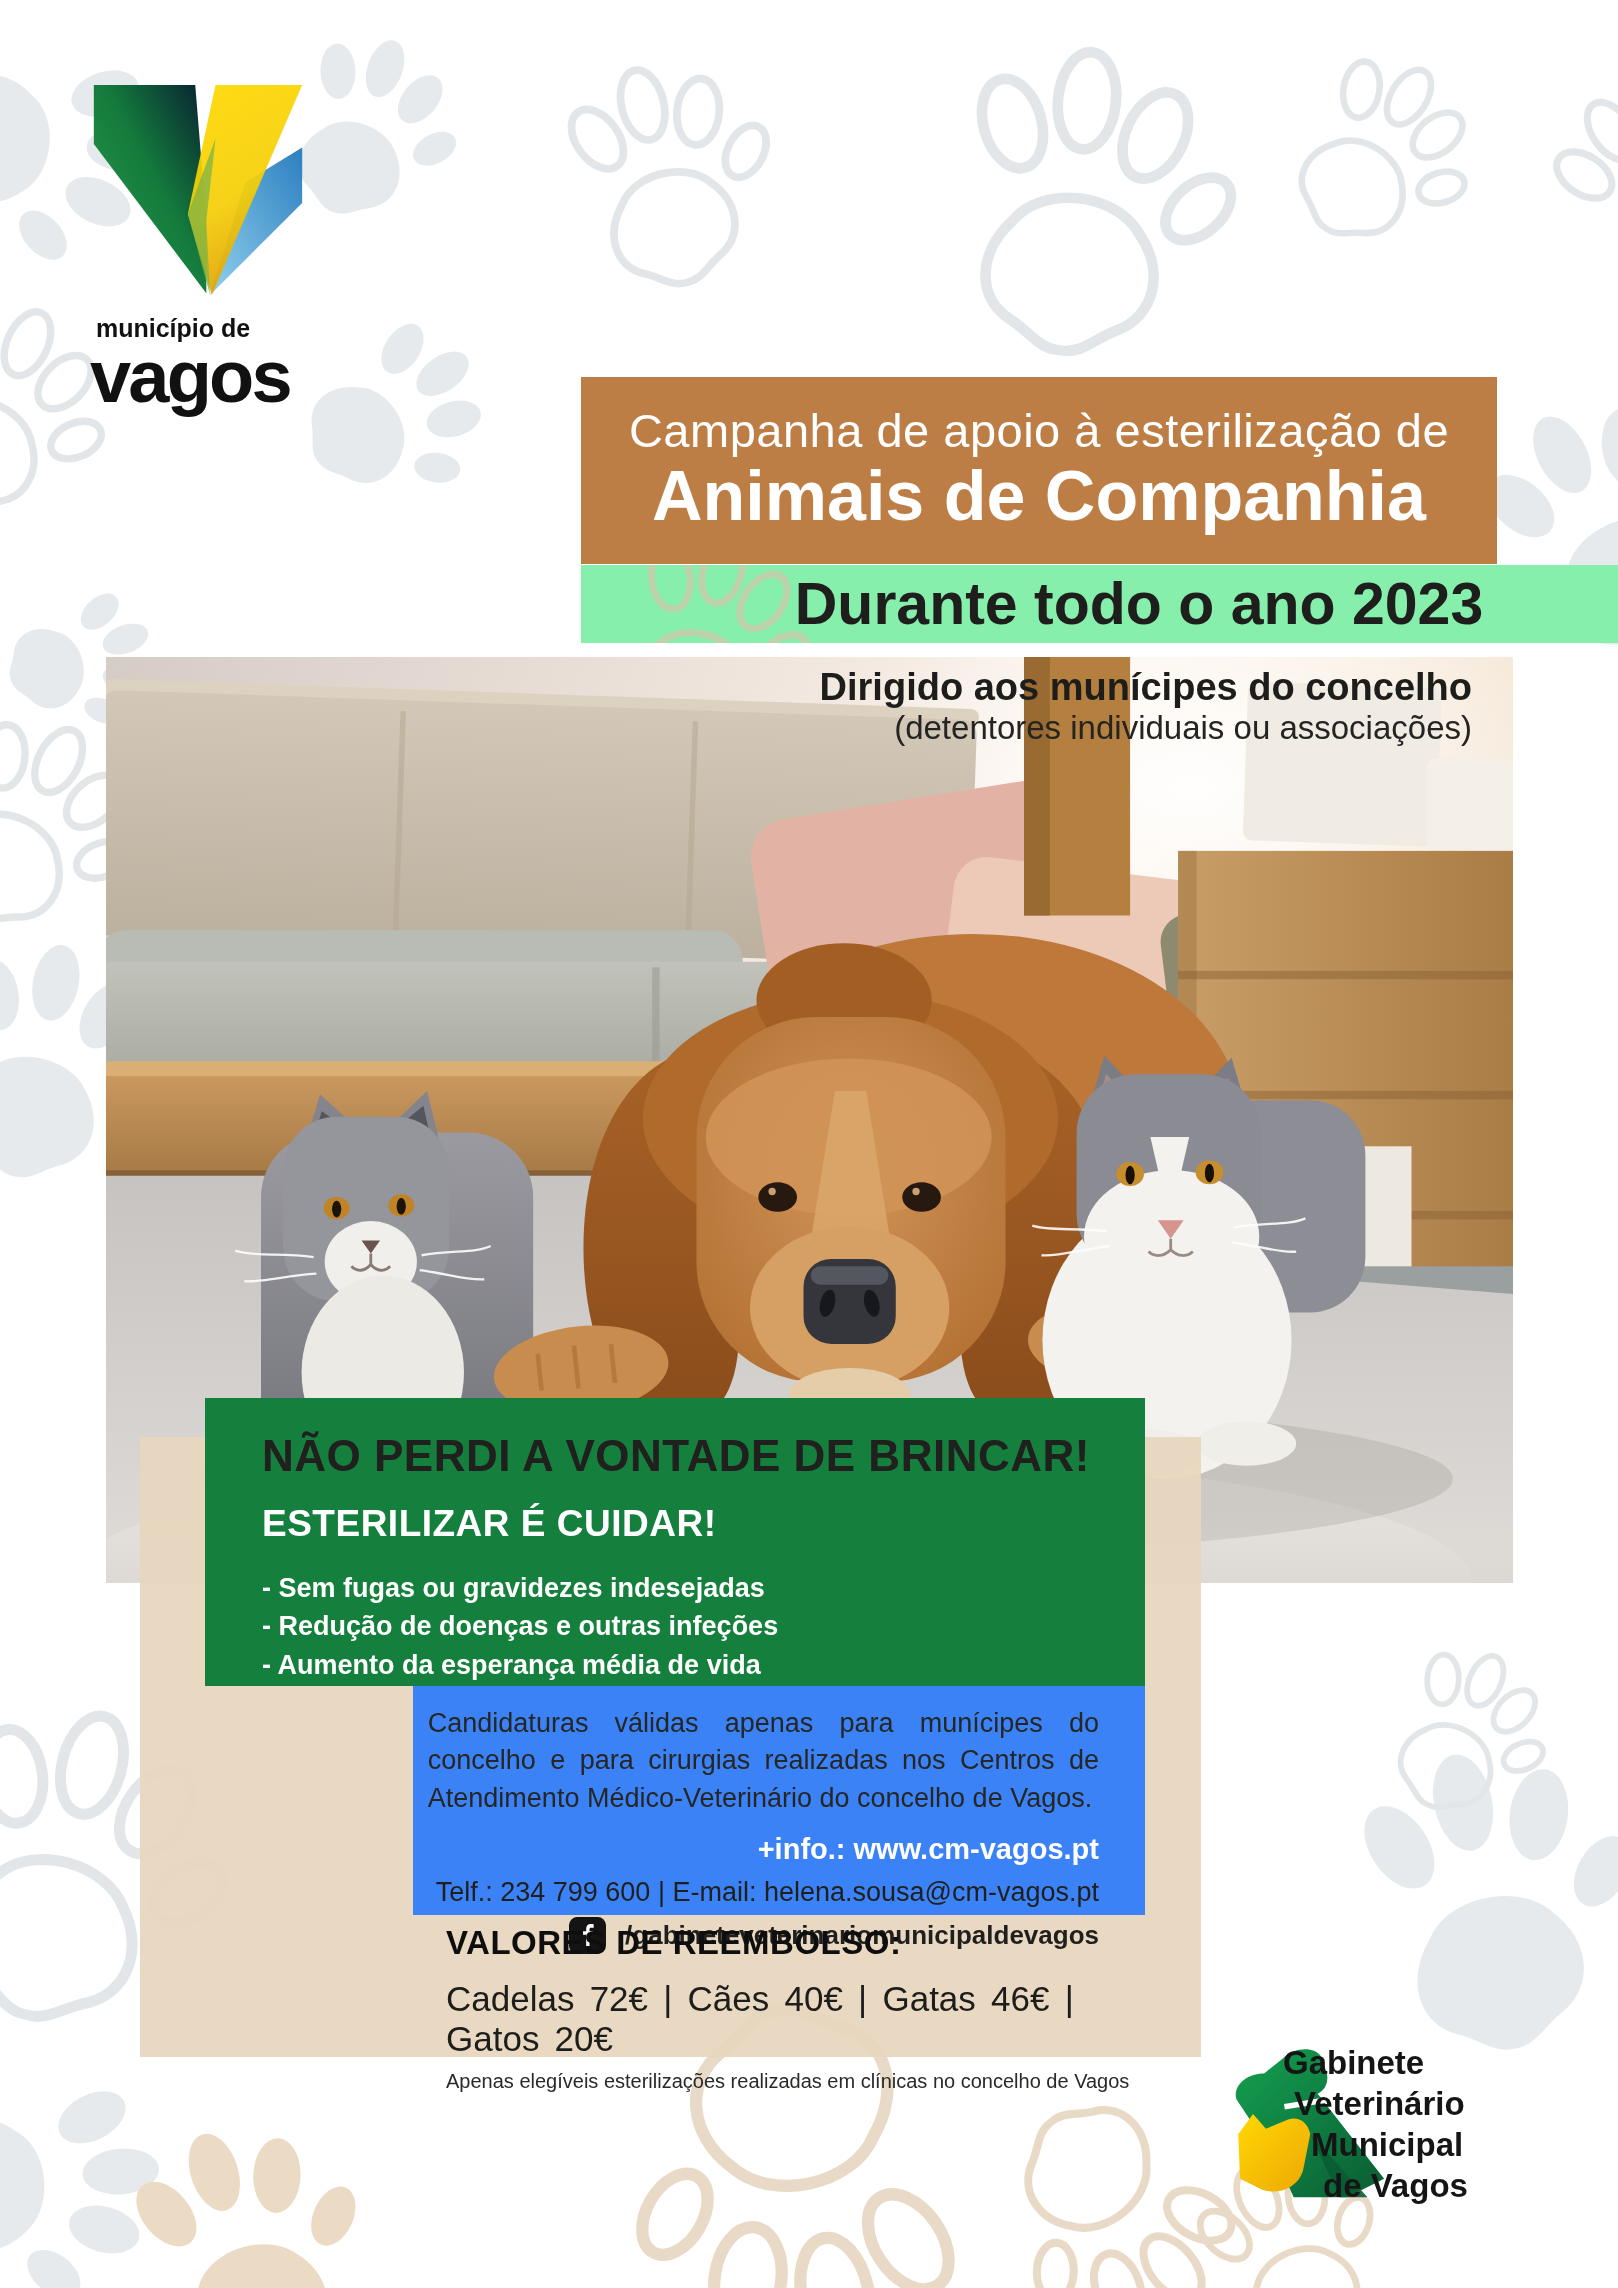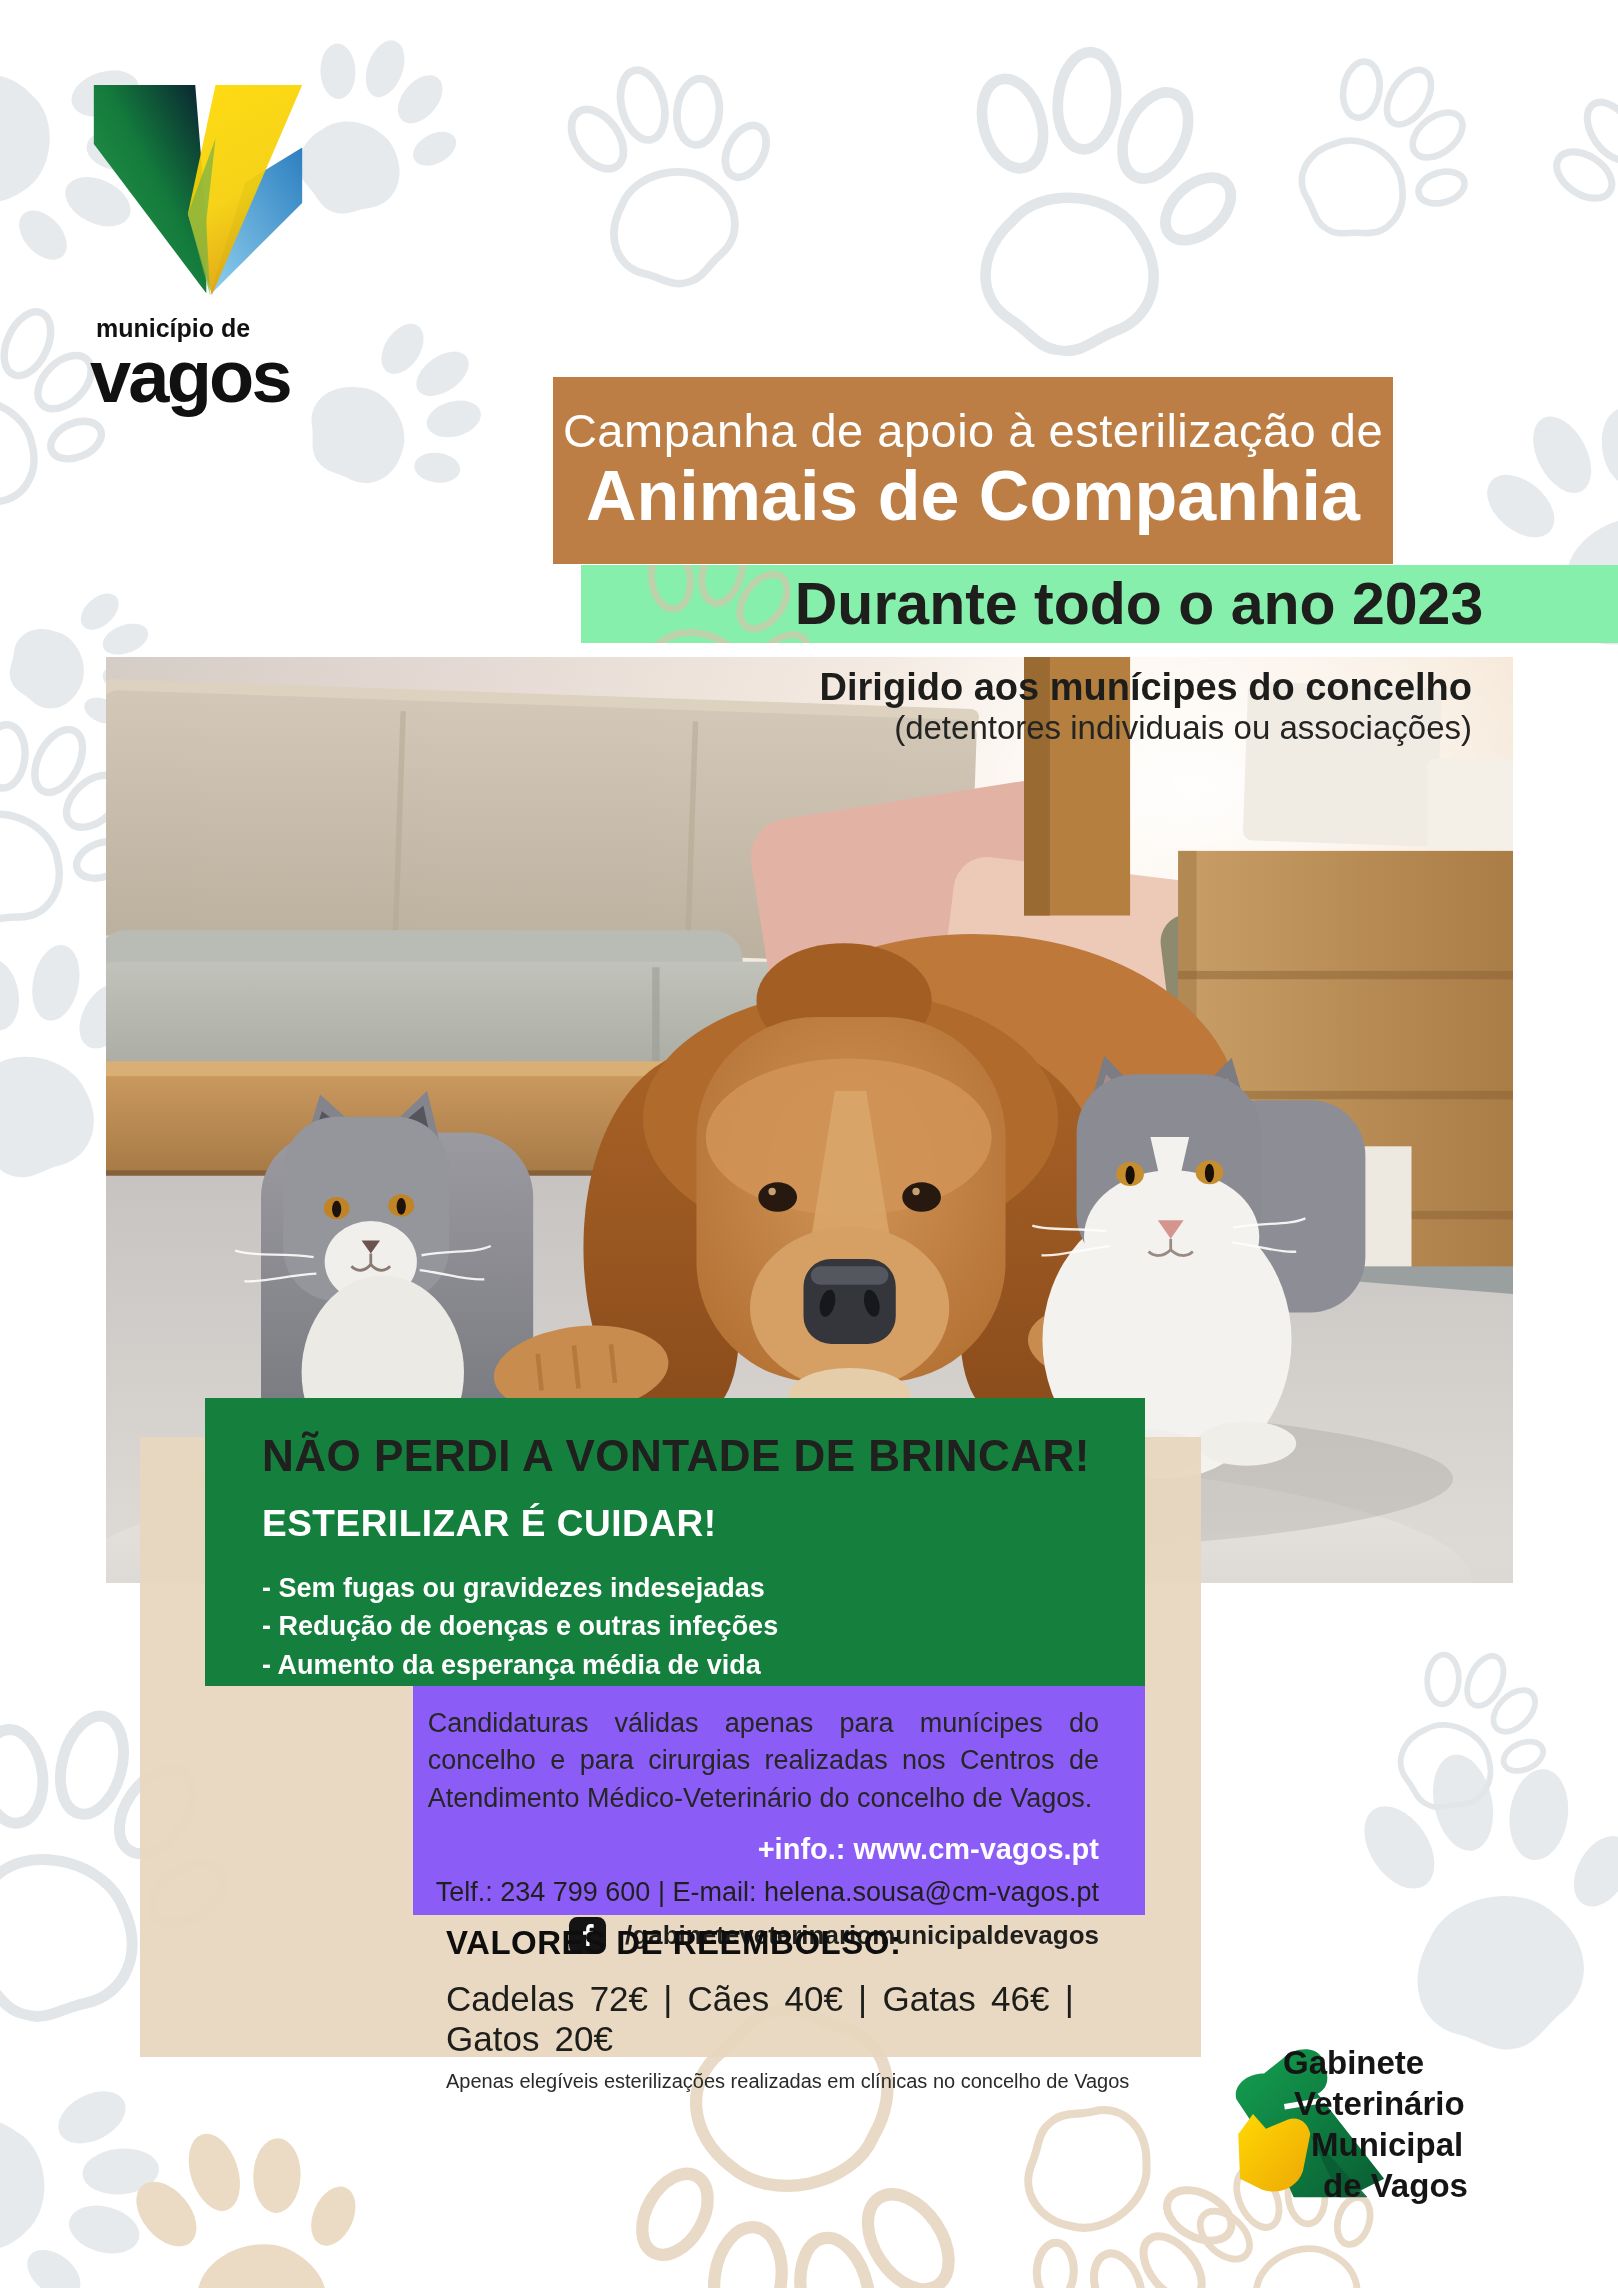--- a/index.html
+++ b/index.html
@@ -15,21 +15,21 @@
   .paw-bfill{fill:#ecdbc4;stroke:none;}
   .paw-bline{fill:none;stroke:#e8dac6;stroke-width:7;}
   .paw-tanline{fill:none;stroke:#d9c3a9;stroke-width:7;}
 
   
   .muni-logo{left:92px;top:83px;width:212px;height:214px;z-index:3;}
   .muni-small{left:96px;top:314px;width:277px;font-size:25px;font-weight:700;letter-spacing:0;z-index:3;color:#111;}
   .muni-name{left:90px;top:334px;width:314px;font-size:74px;font-weight:700;letter-spacing:-2.8px;z-index:3;color:#111;}
 
   
-  .banner-brown{left:553px;top:377px;width:840px;height:187px;background:#bc7e45;z-index:3;
+  .banner-brown{left:581px;top:377px;width:916px;height:187px;background:#bc7e45;z-index:3;
     display:flex;flex-direction:column;align-items:center;justify-content:center;}
   .banner-line1{color:#ffffff;font-size:47px;font-weight:400;letter-spacing:0.5px;line-height:1.1;}
   .banner-line2{color:#ffffff;font-size:70px;font-weight:700;letter-spacing:0;line-height:1.12;}
   .banner-tan{left:581px;top:565px;width:1116px;height:78px;background:#86efac;z-index:3;overflow:hidden;}
   .banner-line3{position:relative;z-index:1;text-align:center;line-height:78px;font-size:59px;font-weight:700;color:#1e1e1c;}
 
   
   .audience{right:147px;top:666px;text-align:right;z-index:3;}
   .audience-l1{font-size:38px;font-weight:700;color:#1d1d1b;line-height:1.15;}
   .audience-l2{font-size:33px;font-weight:400;color:#242422;line-height:1.1;}
@@ -38,21 +38,21 @@
   .photo{left:106px;top:657px;width:1407px;height:926px;z-index:1;overflow:hidden;}
 
   
   .beige-panel{left:140px;top:1437px;width:1061px;height:620px;background:rgba(232,215,190,.94);z-index:2;}
   .msg-box{left:205px;top:1398px;width:940px;height:288px;background:#15803d;z-index:3;padding:0;box-sizing:border-box;}
   .msg-title{margin:33px 0 0 57px;font-size:44px;font-weight:700;color:#20201e;letter-spacing:0.5px;}
   .msg-sub{margin:22px 0 0 57px;font-size:37px;font-weight:700;color:#ffffff;letter-spacing:0.5px;}
   .msg-bullets{margin:24px 0 0 57px;}
   .msg-bullet{font-size:27px;font-weight:700;color:#ffffff;line-height:1.42;}
 
-  .info-box{left:413px;top:1686px;width:732px;height:229px;background:#8b5cf6;z-index:3;box-sizing:border-box;
+  .info-box{left:413px;top:1686px;width:732px;height:229px;background:#3b82f6;z-index:3;box-sizing:border-box;
     padding:18.5px 46px 0 14.8px;}
   .info-par{font-size:27px;font-weight:400;color:#262624;line-height:1.4;text-align:justify;}
   .info-more{margin-top:14.8px;font-size:29px;font-weight:700;color:#ffffff;text-align:right;}
   .info-tel{margin-top:11px;font-size:27px;font-weight:400;color:#1f1f1d;text-align:right;}
   .info-fb{margin-top:9.2px;display:flex;justify-content:flex-end;align-items:center;gap:19px;}
   .fb-icon{width:37px;height:37px;border-radius:8.3px;background:#141414;display:flex;align-items:center;justify-content:center;}
   .info-fb-text{font-size:26px;font-weight:700;color:#1f1f1d;}
 
   .valores{left:446px;top:1924px;width:701px;z-index:3;}
   .val-title{font-size:33px;font-weight:700;color:#0e0e0e;letter-spacing:0.5px;}

